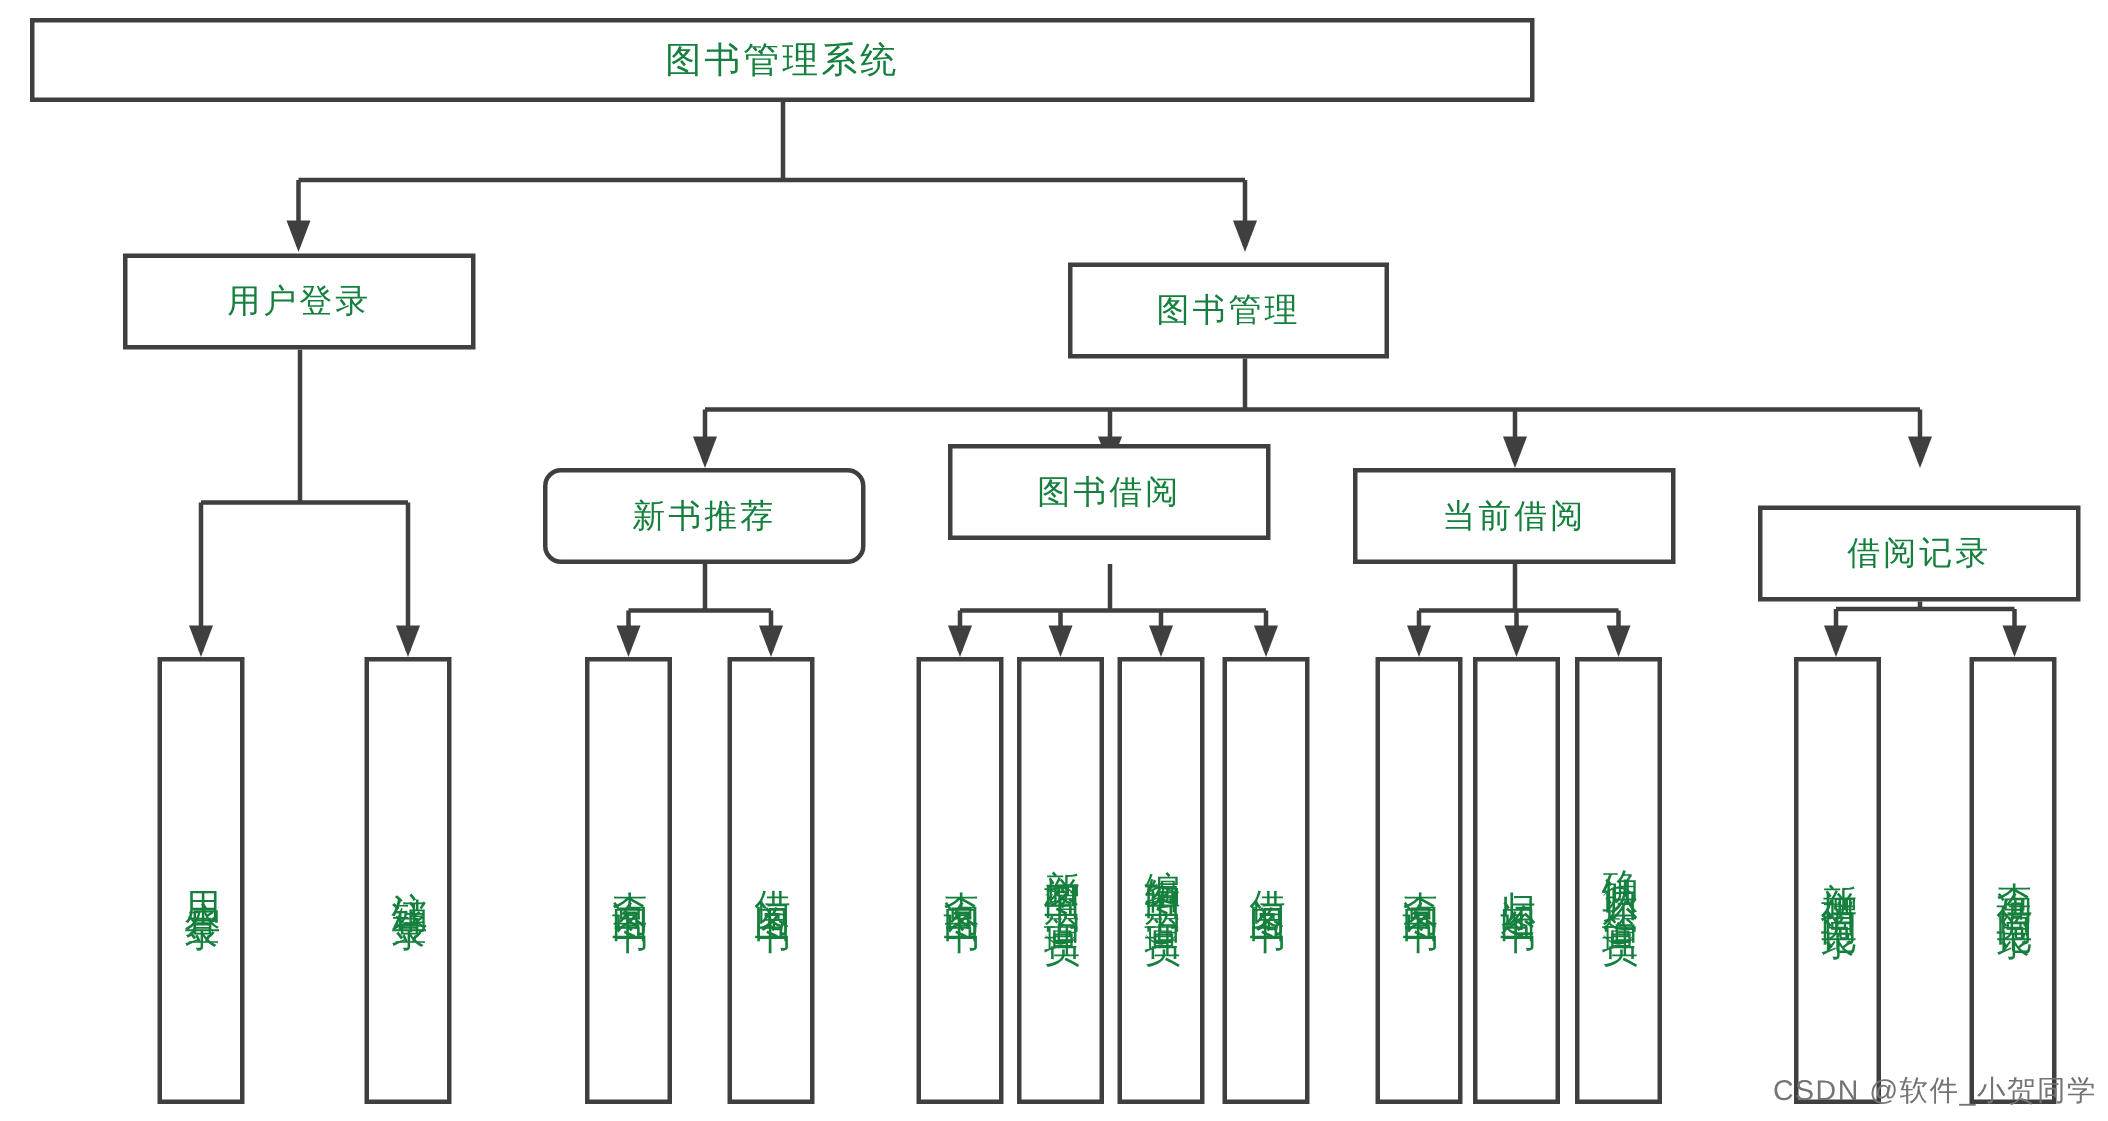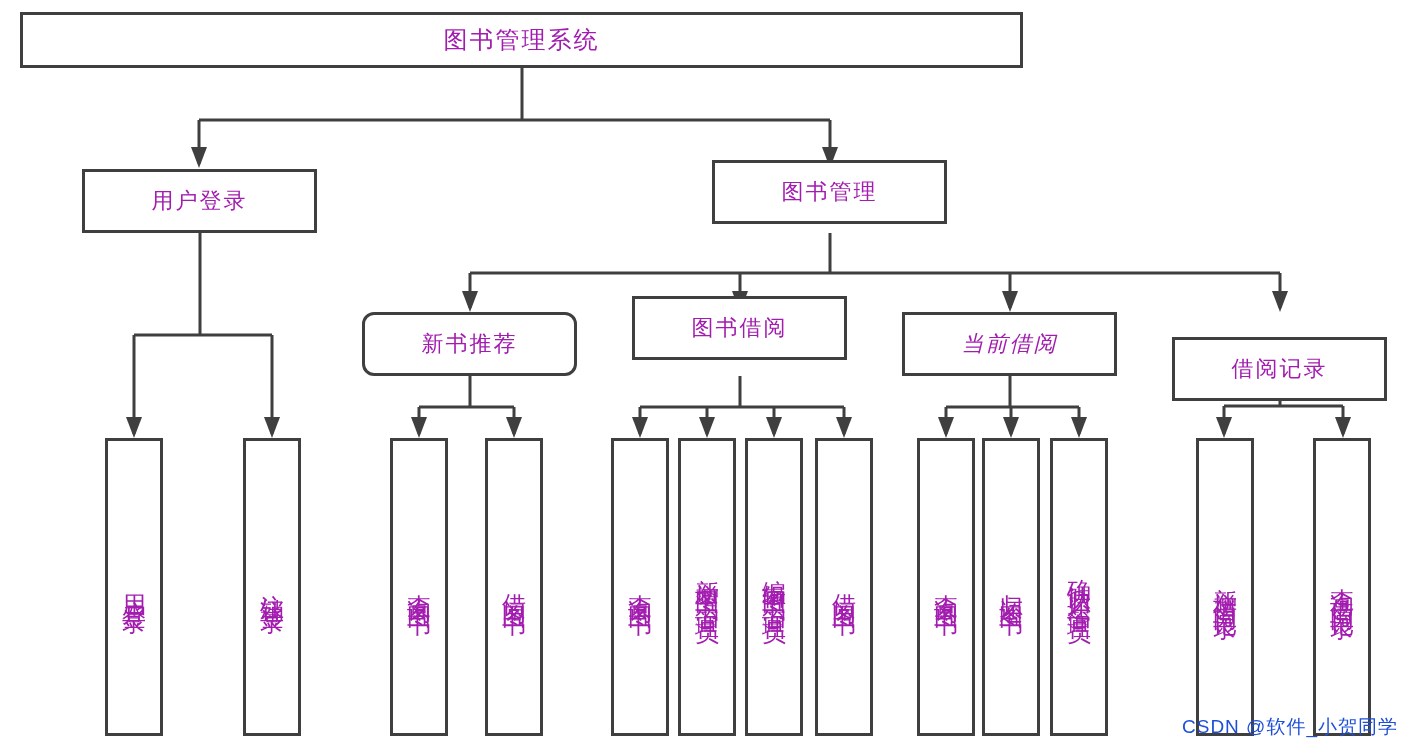--- a/index.html
+++ b/index.html
@@ -12,21 +12,21 @@
   }
   #connectors{position:absolute;left:0;top:0;pointer-events:none;}
   .box{
     position:absolute;
     background:#ffffff;
     border:3px solid #3f3f3f;
     box-sizing:border-box;
     display:flex;
     align-items:center;
     justify-content:center;
-    color:#a21caf;
+    color:#15803d;
   }
   .h-box .label{
     font-size:22px;
     letter-spacing:2px;
     white-space:nowrap;
   }
   .root-box .label{
     font-size:24px;
     letter-spacing:2px;
   }
@@ -40,21 +40,21 @@
     text-orientation:mixed;
     font-size:24px;
     letter-spacing:6px;
     line-height:1;
   }
   .watermark{
     position:absolute;
     left:1182px;
     top:714px;
     font-size:19px;
-    color:#1d4ed8;
+    color:#737373;
     letter-spacing:1px;
     white-space:nowrap;
   }
 </style>
 </head>
 <body>
 
 <div id="canvas">
 
   <svg id="connectors" width="1405" height="747" viewBox="0 0 1405 747">
@@ -100,31 +100,31 @@
     </g>
   </svg>
 
   <div class="box h-box root-box" style="left:20px;top:12px;width:1003px;height:56px;">
     <span class="label">图书管理系统</span>
   </div>
 
   <div class="box h-box" style="left:82px;top:169px;width:235px;height:64px;">
     <span class="label">用户登录</span>
   </div>
-  <div class="box h-box" style="left:712px;top:160px;width:235px;height:64px;">
+  <div class="box h-box" style="left:712px;top:175px;width:214px;height:64px;">
     <span class="label">图书管理</span>
   </div>
 
   <div class="box h-box" style="left:362px;top:312px;width:215px;height:64px;border-radius:12px;">
     <span class="label">新书推荐</span>
   </div>
   <div class="box h-box" style="left:632px;top:296px;width:215px;height:64px;">
     <span class="label">图书借阅</span>
   </div>
-  <div class="box h-box" style="left:902px;top:312px;width:215px;height:64px;font-style:italic;">
+  <div class="box h-box" style="left:902px;top:312px;width:215px;height:64px;">
     <span class="label">当前借阅</span>
   </div>
   <div class="box h-box" style="left:1172px;top:312px;width:215px;height:64px;margin-top:25px;">
     <span class="label">借阅记录</span>
   </div>
 
   <div class="box v-box" style="left:105px;">
     <span class="vlabel">用户登录</span>
   </div>
   <div class="box v-box" style="left:243px;">

